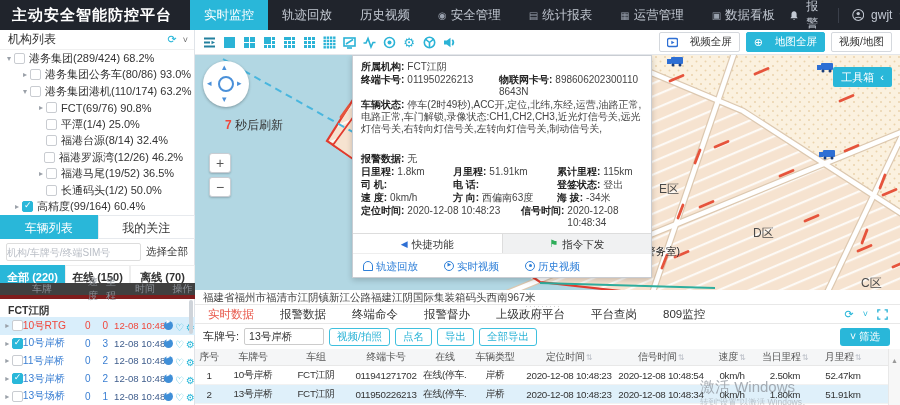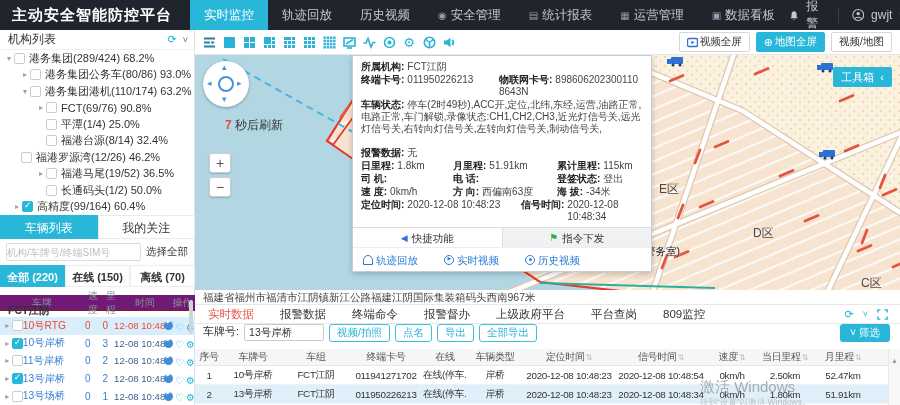--- a/index.html
+++ b/index.html
@@ -29,21 +29,21 @@
 .vtabs{position:absolute;left:0;top:185px;width:195px;height:24px;display:flex}
 .vtab{flex:1;text-align:center;line-height:24px;font-size:12px;background:#fff;border:1px solid #e7eaee;color:#333;cursor:pointer}
 .vtab.on{background:#29b7d9;border-color:#29b7d9;color:#fff}
 #vsearch{position:absolute;left:0;top:209px;width:195px;height:26px;display:flex;align-items:center;padding:0 6px;gap:5px}
 #vsearch input{width:135px;height:18px;border:1px solid #ddd;border-radius:2px;font-size:10px;padding:0 0;color:#555}
 #vsearch input::placeholder{color:#b9bec6}
 .sel-all{font-size:10.5px;color:#333;white-space:nowrap;cursor:pointer}
 .ftabs{position:absolute;left:0;top:235px;width:195px;height:22px;display:flex}
 .ftab{flex:1;text-align:center;line-height:22px;font-size:11px;font-weight:bold;color:#333;background:#fff;border:1px solid #eee;cursor:pointer;white-space:nowrap}
 .ftab.on{background:#29b7d9;border-color:#29b7d9;color:#fff}
-#vcols{position:absolute;left:0;top:265px;width:195px;height:16px;background:#701a75;display:flex;align-items:center;font-size:10px;color:#8a8f96;border-bottom:1px solid #7f1d1d}
+#vcols{position:absolute;left:0;top:253px;width:195px;height:16px;background:#404040;display:flex;align-items:center;font-size:10px;color:#8a8f96;border-bottom:4px solid #7f1d1d}
 #vcols .c1{width:84px;text-align:center}
 #vcols .c2,#vcols .c3{width:18px;text-align:center}
 #vcols .c4{width:50px;text-align:center}
 #vcols .c5{flex:1;text-align:center}
 #vgroup{position:absolute;left:0;top:273px;width:195px;height:14px;font-size:10.5px;font-weight:bold;color:#333;padding-left:8px;line-height:14px}
 #vrows{position:absolute;left:0;top:287px;width:195px;height:88px;overflow:hidden}
 .vrow{display:flex;align-items:center;height:17.6px;padding-left:3px;cursor:pointer}
 .vrow.sel{background:#d9eefb}
 .varr{width:9px;color:#9aa0a8;font-size:8px;text-align:center}
 .vname{width:58px;font-size:10.3px;color:#3a7fd3;white-space:nowrap;overflow:hidden}
@@ -56,21 +56,21 @@
 .op-heart::before{content:"♡";color:#29b7d9;font-size:10px}
 .op-gear::before{content:"⚙";color:#29b7d9;font-size:10px}
 #vscroll{position:absolute;right:1px;top:270px;width:4px;height:34px;background:#cfd4da;border-radius:2px}
 
 #mapbar{position:absolute;left:195px;top:30px;width:705px;height:25px;background:#fff;border-bottom:1px solid #e4e7eb;display:flex;align-items:center;padding-left:6px;gap:4px}
 .ti{width:16px;height:16px;display:flex;align-items:center;justify-content:center;cursor:pointer}
 .ti svg{display:block}
 .ti .g{fill:#2bb3d6}
 .ti .s{stroke:#2bb3d6;fill:none;stroke-width:1.6}
 #mapbar-right{margin-left:auto;display:flex;align-items:center;gap:6px;padding-right:8px}
-.mbtn{height:20px;display:flex;align-items:center;gap:2px;border:1px solid #d4d8dd;background:#fff;border-radius:2px;font-size:10.5px;color:#333;padding:0 7px;cursor:pointer;white-space:nowrap}
+.mbtn{height:20px;display:flex;align-items:center;gap:12px;border:1px solid #d4d8dd;background:#fff;border-radius:2px;font-size:10.5px;color:#333;padding:0 7px;cursor:pointer;white-space:nowrap}
 .mbtn.primary{background:#29b7d9;border-color:#29b7d9;color:#fff}
 
 #map{position:absolute;left:195px;top:55px;width:705px;height:235px;overflow:hidden;background:#b2d7e3}
 .zone{position:absolute;font-size:12px;color:#4a4a4a;cursor:default}
 #marker-label{position:absolute;left:352px;top:190px;font-size:10.5px;color:#222;white-space:nowrap;text-shadow:0 0 2px #fff}
 #compass{position:absolute;left:8px;top:6px;width:46px;height:46px;border-radius:50%;background:#fff;box-shadow:0 1px 3px rgba(0,0,0,.3)}
 #compass i{position:absolute;font-style:normal;color:#4a90d9;font-size:9px}
 #compass .ring{position:absolute;left:15px;top:15px;width:16px;height:16px;border:2px solid #4a90d9;border-radius:50%}
 #refresh-tip{position:absolute;left:30px;top:62px;font-size:12px;color:#333;white-space:nowrap}
 #refresh-tip b{color:#f0473c;font-weight:bold}
@@ -95,21 +95,21 @@
 .lico.dot::after{content:"";position:absolute;left:2.5px;top:2.5px;width:3px;height:3px;border-radius:50%;background:#2e7fd8}
 .lico.man{border-radius:50% 50% 0 0}
 
 #bottom{position:absolute;left:195px;top:290px;width:705px;height:115px;background:#fff}
 #addr{height:14px;font-size:10.5px;color:#444;padding-left:8px;line-height:14px;white-space:nowrap}
 #btabs{height:20px;border-top:1px solid #e8e8e8;border-bottom:1px solid #e8e8e8;display:flex;align-items:center;position:relative}
 .btab{padding:0 13px;font-size:11.5px;color:#333;line-height:20px;cursor:pointer;white-space:nowrap}
 .btab.on{color:#e8574a}
 #btab-handle{position:absolute;left:330px;top:-4px;color:#ccc;font-size:9px;letter-spacing:1px}
 #btabs-icons{position:absolute;right:12px;display:flex;align-items:center;gap:9px}
-#filter-row{height:25px;display:flex;align-items:flex-start;padding-left:8px;gap:5px;position:relative}
+#filter-row{height:25px;display:flex;align-items:center;padding-left:8px;gap:5px;position:relative}
 #filter-row label{font-size:11px;color:#333;white-space:nowrap}
 #plate-input{width:80px;height:17px;border:1px solid #ccc;border-radius:2px;font-size:10.5px;padding:0 4px;color:#333}
 .obtn{border:1px solid #3fc0de;color:#2bb3d6;background:#fff;border-radius:3px;font-size:10.5px;padding:1px 7px;cursor:pointer;white-space:nowrap}
 #filter-btn{position:absolute;right:10px;background:#29b7d9;color:#fff;border:none;border-radius:3px;font-size:10.5px;padding:2px 10px;cursor:pointer}
 #btable{position:relative;width:705px}
 .trow{display:flex;height:19px;align-items:center;border-bottom:1px solid #f2f2f2}
 .trow.hd{height:17px;background:#f5f6f7;border-bottom:1px solid #e8e8e8}
 .tc{font-size:9.8px;color:#333;text-align:center;white-space:nowrap;overflow:hidden;letter-spacing:-.3px}
 .trow.hd .tc{color:#555;font-size:10px}
 .trow.sel2{background:#dff0fa}
@@ -182,21 +182,21 @@
           <span class="tlabel">FCT(69/76) 90.8%</span>
         </div>
       <div class="titem" style="padding-left:46px">
           <span class="cb"></span>
           <span class="tlabel">平潭(1/4) 25.0%</span>
         </div>
       <div class="titem" style="padding-left:46px">
           <span class="cb"></span>
           <span class="tlabel">福港台源(8/14) 32.4%</span>
         </div>
-      <div class="titem" style="padding-left:21px">
+      <div class="titem" style="padding-left:44px">
           <span class="cb"></span>
           <span class="tlabel">福港罗源湾(12/26) 46.2%</span>
         </div>
       <div class="titem" style="padding-left:36px">
           <span class="tarr">▸</span>
           <span class="cb"></span>
           <span class="tlabel">福港马尾(19/52) 36.5%</span>
         </div>
       <div class="titem" style="padding-left:46px">
           <span class="cb"></span>
@@ -548,21 +548,21 @@
             <span class="pl">所属机构:</span>
             <span>FCT江阴</span>
           </div>
         <div class="pr">
           <span class="pcol" style="width:138px;flex:none">
               <span class="pl">终端卡号:</span>
               <span>011950226213</span>
             </span>
           <span style="flex:1"><b class="pl">物联网卡号:</b><span style="word-break:break-all">8986062023001108643N</span></span>
         </div>
-        <div style="margin-bottom:12px"><b class="pl">车辆状态:</b><span>停车(2时49秒),ACC开,定位,北纬,东经,运营,油路正常,电路正常,车门解锁,录像状态:CH1,CH2,CH3,近光灯信号关,远光灯信号关,右转向灯信号关,左转向灯信号关,制动信号关,</span></div>
+        <div style="margin-bottom:18px"><b class="pl">车辆状态:</b><span>停车(2时49秒),ACC开,定位,北纬,东经,运营,油路正常,电路正常,车门解锁,录像状态:CH1,CH2,CH3,近光灯信号关,远光灯信号关,右转向灯信号关,左转向灯信号关,制动信号关,</span></div>
         <div class="pr">
             <span class="pl">报警数据:</span>
             <span>无</span>
           </div>
         <div class="pr">
           <span class="pcol" style="width:92px;flex:none">
               <span class="pl">日里程:</span>
               <span>1.8km</span>
             </span>
           <span class="pcol" style="width:104px;flex:none">

